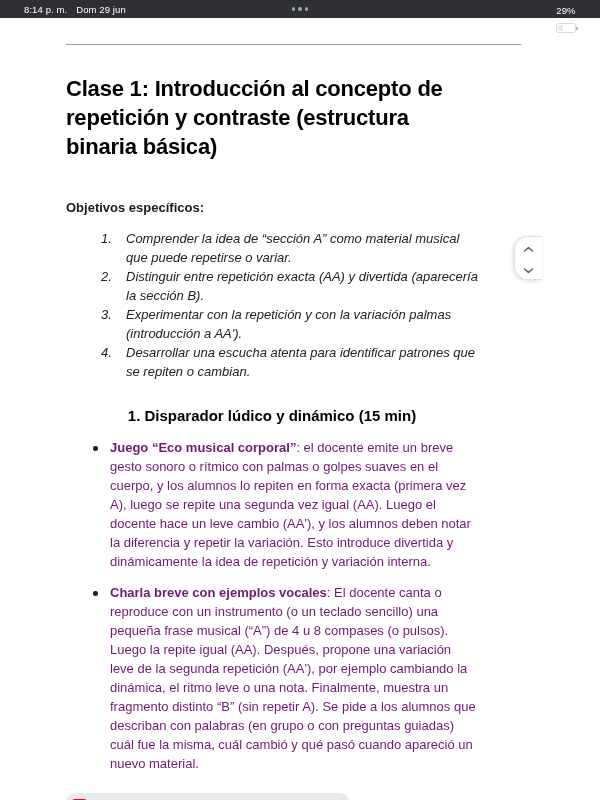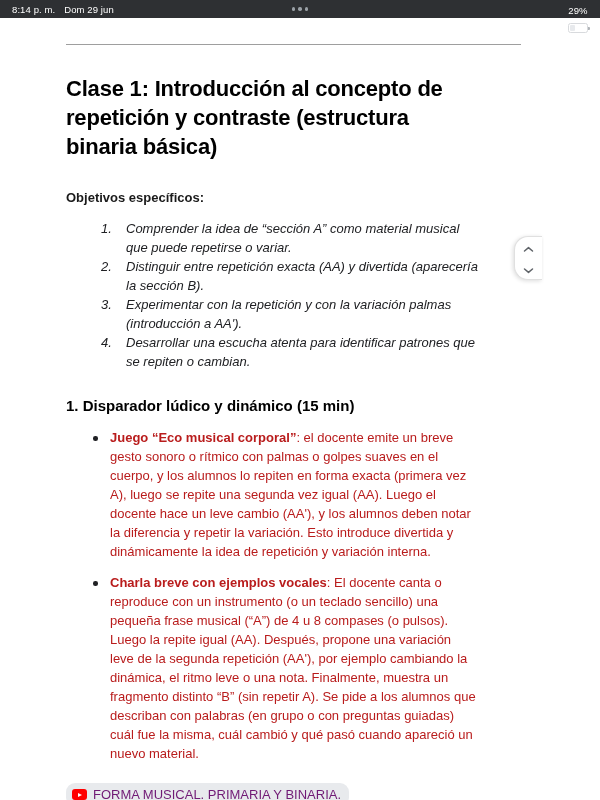--- a/index.html
+++ b/index.html
@@ -17,21 +17,21 @@
     position: relative;
   }
 
   
   .status-bar {
     height: 18px;
     width: 100%;
     background: #2e3033;
     display: flex;
     align-items: center;
-    padding: 0 12px;
+    padding: 0 24px;
     color: #ffffff;
     font-size: 9.5px;
     letter-spacing: 0.1px;
     position: relative;
     z-index: 50;
   }
   .status-left {
     display: flex;
     align-items: center;
     gap: 9px;
@@ -117,30 +117,31 @@
     letter-spacing: -0.2px;
     margin-top: 29px;
     color: #000000;
     max-width: 460px;
   }
 
   .lead {
     font-size: 13px;
     line-height: 18px;
     font-weight: bold;
-    margin-top: 28px;
+    margin-top: 38px;
     color: #1a1a1a;
   }
 
   h2.section {
     font-size: 15px;
     line-height: 20px;
     font-weight: bold;
     color: #000000;
     margin-top: 25px;
+    text-align: center;
   }
 
   
   ol.obj-list {
     margin-top: 12px;
     padding-left: 35px;
     list-style: none;
     counter-reset: objitem;
   }
   ol.obj-list > li {
@@ -166,21 +167,21 @@
   ul.bullets {
     margin-top: 12px;
     padding-left: 26px;
     list-style: none;
   }
   ul.bullets > li {
     font-size: 13px;
     line-height: 19px;
     position: relative;
     padding-left: 18px;
-    color: #b91c1c;
+    color: #701a75;
   }
   ul.bullets > li::before {
     content: "";
     position: absolute;
     left: 1px;
     top: 8px;
     width: 4.5px;
     height: 4.5px;
     border-radius: 50%;
     background: #202124;

